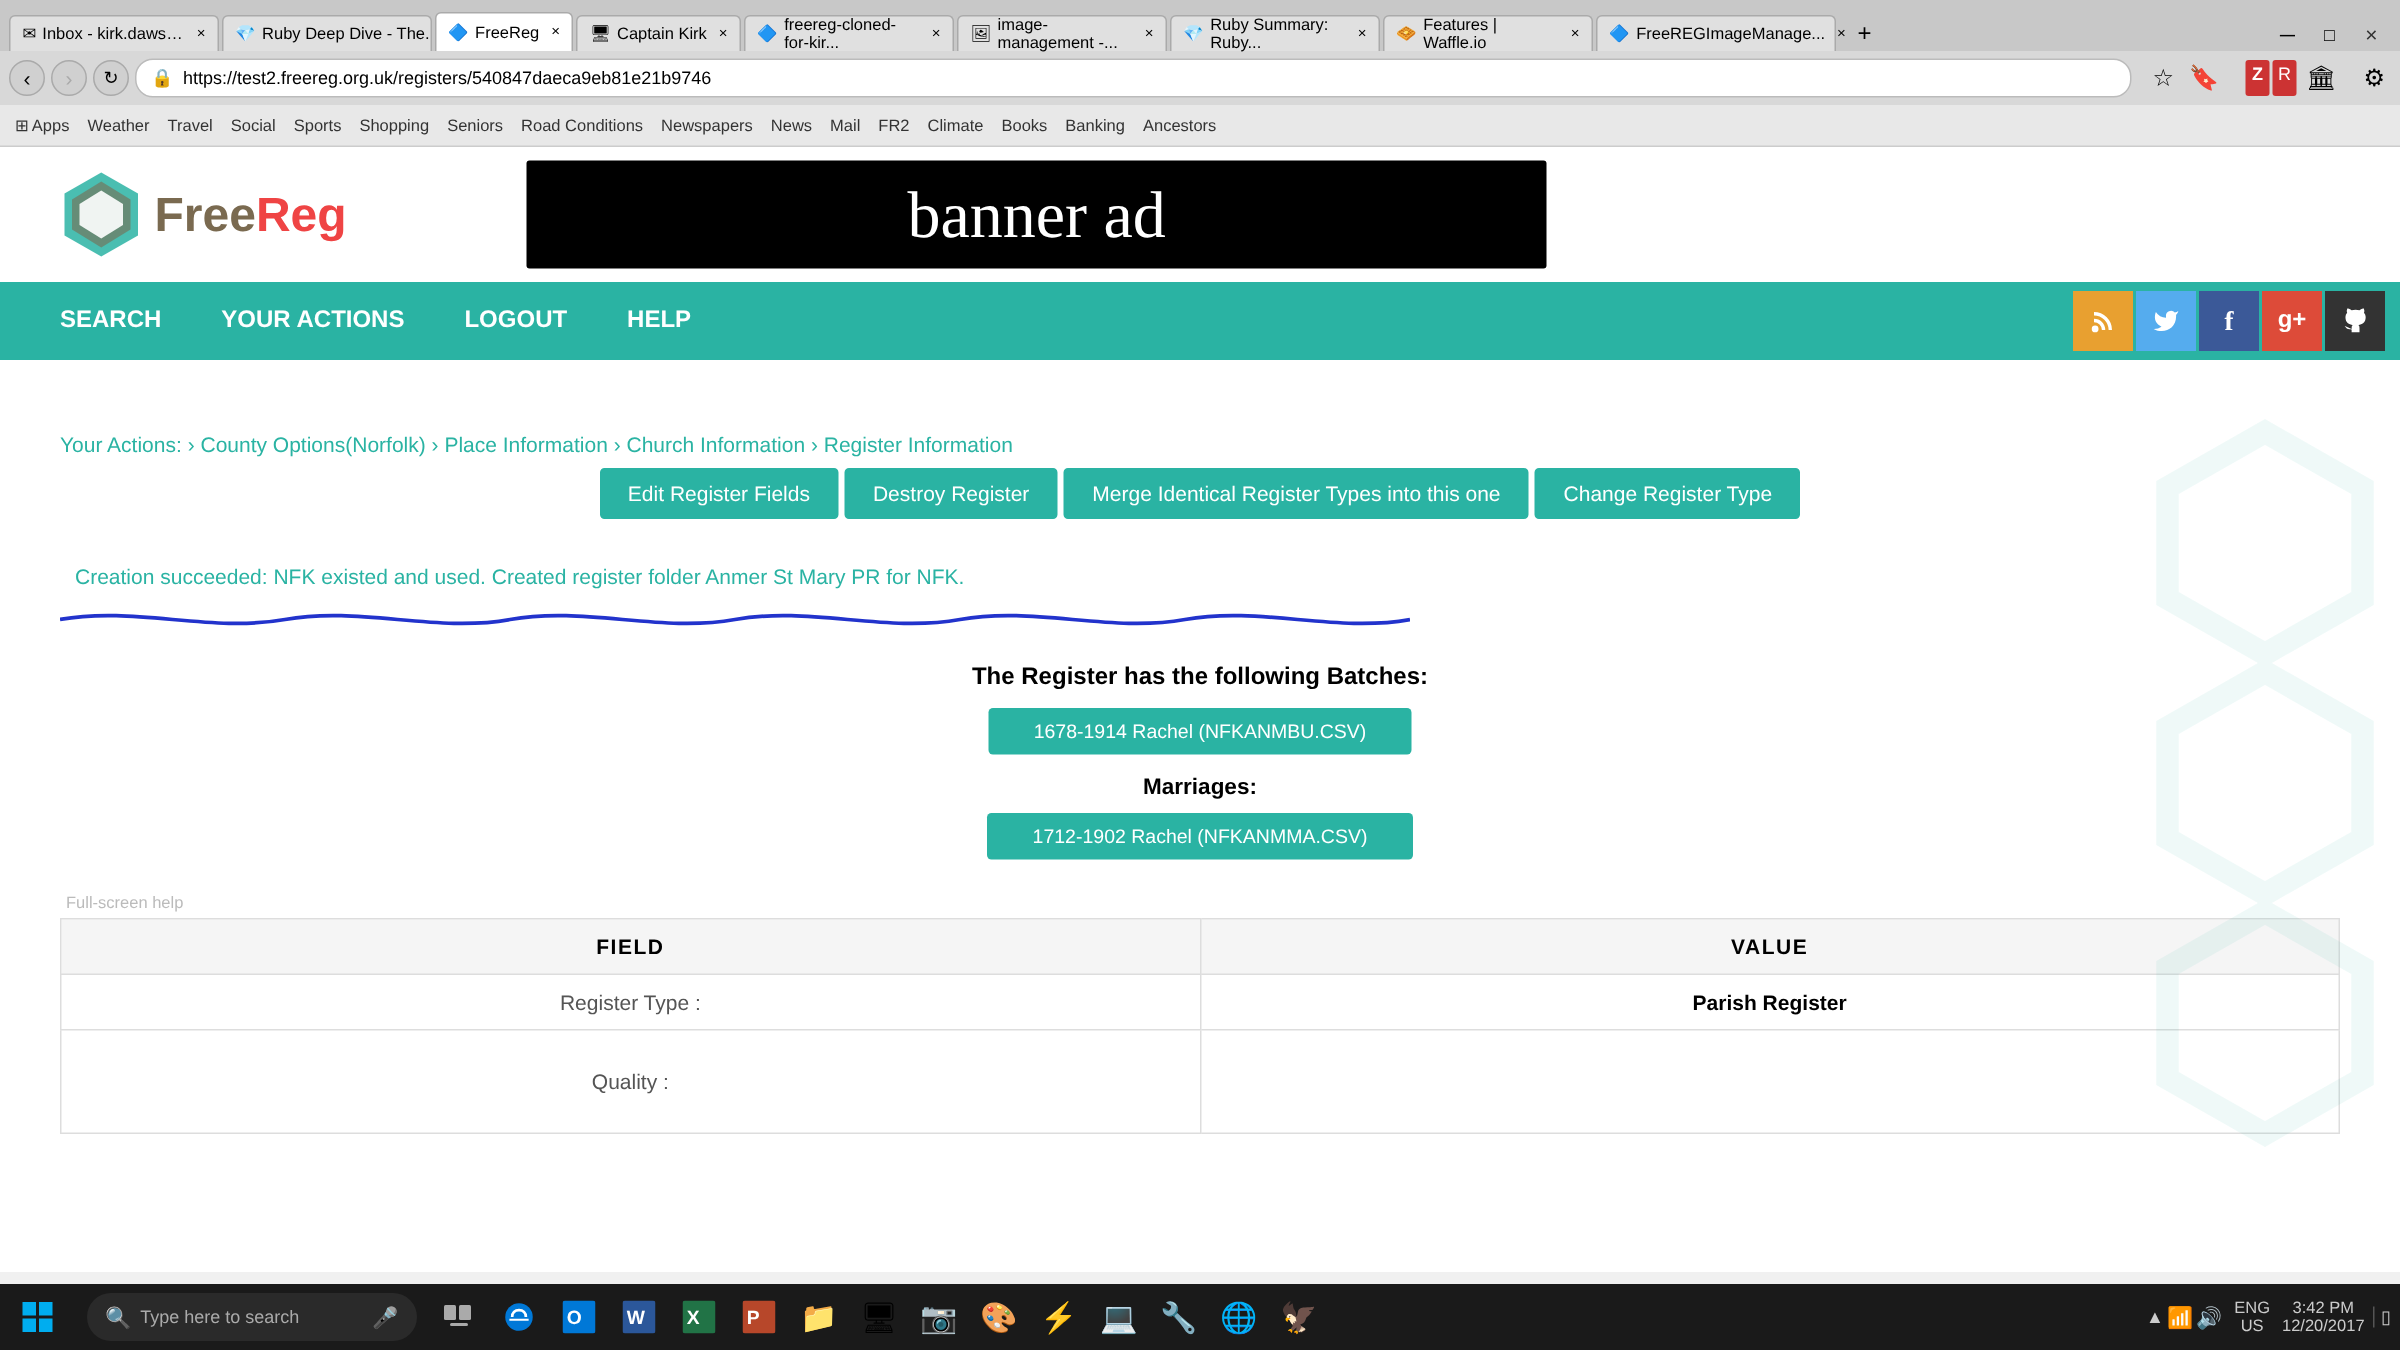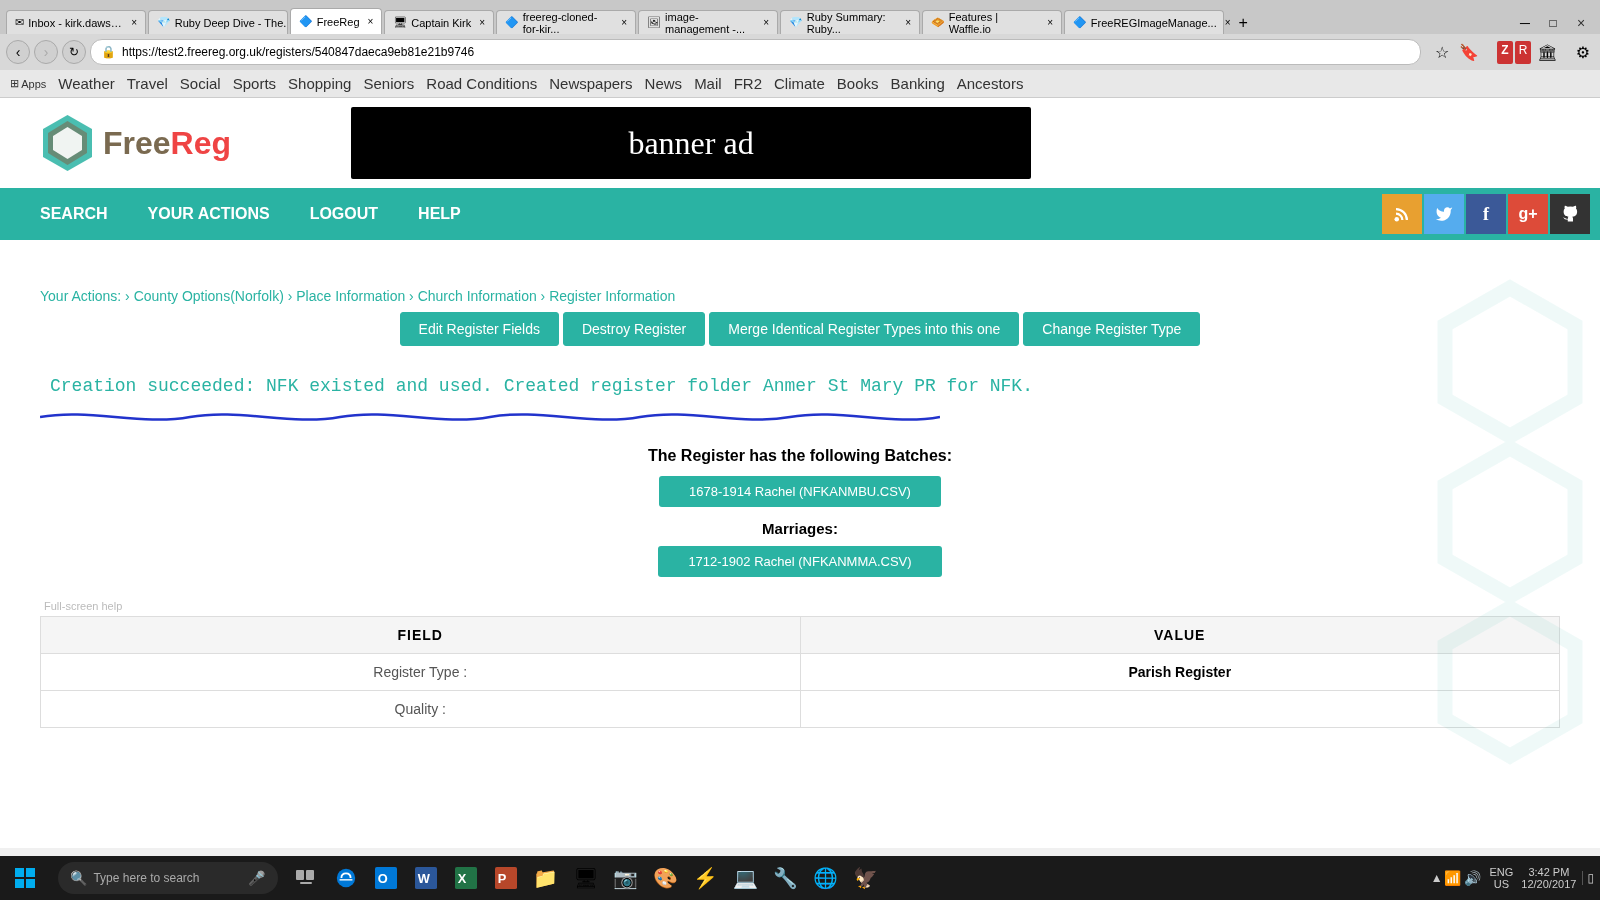--- a/index.html
+++ b/index.html
@@ -1,21 +1,21 @@
 <!DOCTYPE html>
 <html><head>
   <meta charset="utf-8">
   <style>
     * { margin: 0; padding: 0; box-sizing: border-box; }
     body { font-family: Arial, sans-serif; font-size: 14px; background: #f0f0f0; width: 1600px; height: 900px; overflow: hidden; }
     .browser-tabs { background: #c0c0c0; display: flex; align-items: flex-end; padding: 0 6px; height: 32px; }
     .tab { background: #e8e8e8; border: 1px solid #aaa; border-bottom: none; padding: 4px 10px; font-size: 12px; display: flex; align-items: center; gap: 6px; height: 26px; cursor: pointer; }
     .tab.active { background: #fff; }
     .bookmarks-bar { background: #e8e8e8; border-bottom: 1px solid #ccc; display: flex; align-items: center; padding: 2px 6px; gap: 4px; height: 28px; overflow: hidden; }
-    .bookmark { font-size: 15px; color: #333; white-space: nowrap; cursor: pointer; padding: 1px 4px; }
+    .bookmark { font-size: 11px; color: #333; white-space: nowrap; cursor: pointer; padding: 1px 4px; }
 
     
     .site-wrapper { background: #fff; width: 100%; }
     
     
     .site-header { display: flex; align-items: center; padding: 10px 40px; gap: 40px; background: #fff; height: 90px; }
     .logo-area { display: flex; align-items: center; }
     .logo-text { font-size: 32px; font-weight: bold; }
     .logo-text .free { color: #7a6a50; }
     .logo-text .reg { color: #ef4444; }
@@ -41,21 +41,21 @@
     .breadcrumb span { color: #2ab3a3; }
     
     .page-subtitle { text-align: center; font-size: 15px; color: #333; margin-bottom: 20px; }
     .page-subtitle strong { font-weight: bold; }
     
     
     .action-buttons { display: flex; gap: 4px; justify-content: center; margin-bottom: 30px; flex-wrap: wrap; }
     .btn-teal { background: #2ab3a3; color: #fff; border: 1px solid #2ab3a3; padding: 8px 18px; cursor: pointer; font-size: 14px; border-radius: 3px; }
 
     
-    .success-msg { color: #2ab3a3; font-size: 18px; margin-bottom: 10px; font-family: Liberation Mono, monospace; }
+    .success-msg { color: #2ab3a3; font-size: 14px; margin-bottom: 10px; }
     
     
     .wavy-line { margin: 10px 0 20px 0; }
     
     
     .batches-section { text-align: center; margin-bottom: 20px; }
     .batches-title { font-size: 16px; font-weight: bold; margin-bottom: 8px; }
     .batch-category { font-size: 15px; font-weight: bold; margin: 10px 0 6px 0; }
     .batch-btn { background: #2ab3a3; color: #fff; border: none; padding: 8px 30px; font-size: 13px; cursor: pointer; border-radius: 3px; margin: 3px; display: inline-block; }
 
@@ -178,21 +178,21 @@
       <svg width="55" height="60" viewBox="0 0 55 60">
         <polygon points="27.5,2 52,16 52,44 27.5,58 3,44 3,16" fill="#2ab3a3" opacity="0.85"></polygon>
         <polygon points="27.5,8 47,20 47,40 27.5,52 8,40 8,20" fill="#7a6a50" opacity="0.6"></polygon>
         <polygon points="27.5,14 42,23 42,37 27.5,46 13,37 13,23" fill="#fff" opacity="0.9"></polygon>
       </svg>
       <div class="logo-text" style="margin-left:8px;">
         <span class="free">Free</span><span class="reg">Reg</span>
       </div>
     </div>
     <div class="banner-ad" style="flex:1; max-width:680px; height:72px; margin-left:80px; border-radius:2px;">
-      <span style="font-size:32px; font-family:serif; font-weight:300;">banner ad</span>
+      <span style="font-size:44px; font-family:serif; font-weight:300;">banner ad</span>
     </div>
   </div>
 
   <div class="main-nav">
     <div class="main-nav-links">
       <span class="nav-link">SEARCH</span>
       <span class="nav-link">YOUR ACTIONS</span>
       <span class="nav-link">LOGOUT</span>
       <span class="nav-link">HELP</span>
     </div>
@@ -279,21 +279,21 @@
           <th style="background:#f5f5f5; border:1px solid #ddd; padding:10px 20px; width:50%;">FIELD</th>
           <th style="background:#f5f5f5; border:1px solid #ddd; padding:10px 20px; width:50%;">VALUE</th>
         </tr>
       </thead>
       <tbody>
         <tr>
           <td style="border:1px solid #ddd; padding:10px 20px; text-align:center; color:#555;">Register Type :</td>
           <td style="border:1px solid #ddd; padding:10px 20px; text-align:center; font-weight:bold;">Parish Register</td>
         </tr>
         <tr>
-          <td style="border:1px solid #ddd; padding:10px 20px; text-align:center; color:#555;">Quality :</td>
+          <td style="border:1px solid #ddd; padding:26px 20px; text-align:center; color:#555;">Quality :</td>
           <td style="border:1px solid #ddd; padding:10px 20px; text-align:center;"></td>
         </tr>
       </tbody>
     </table>
   </div>
 </div>
 
 <div class="taskbar">
   <div style="background:#1a1a1a; width:50px; height:44px; display:flex; align-items:center; justify-content:center; cursor:pointer;">
     <svg width="24" height="24" viewBox="0 0 24 24">

